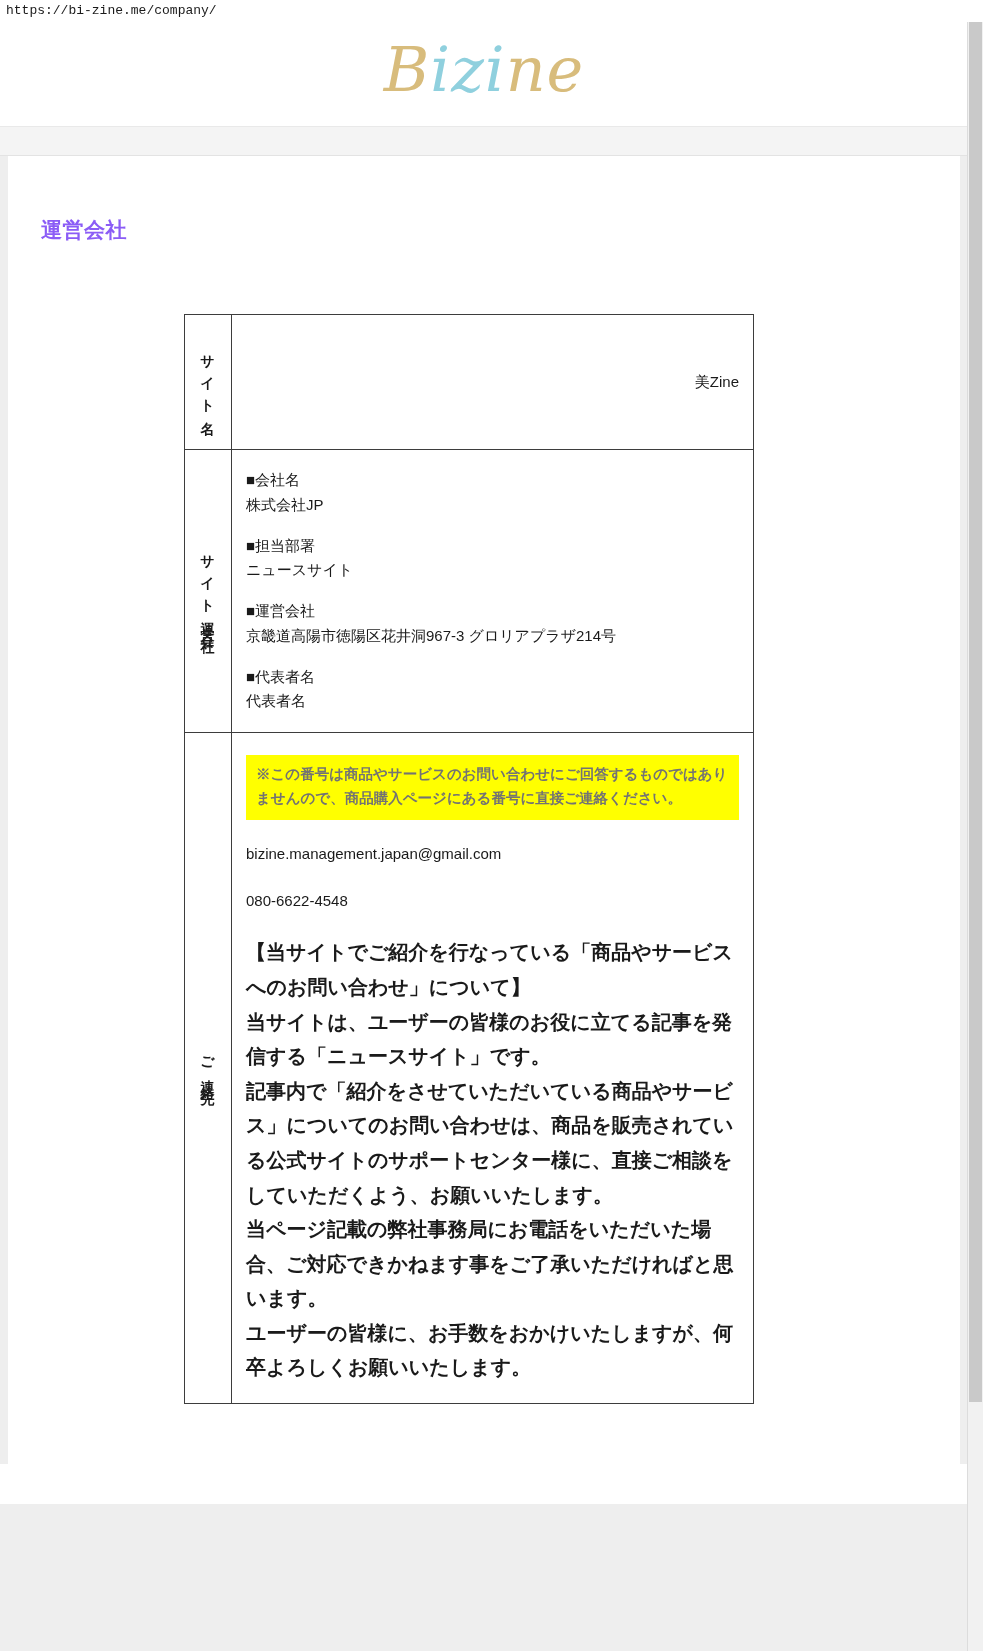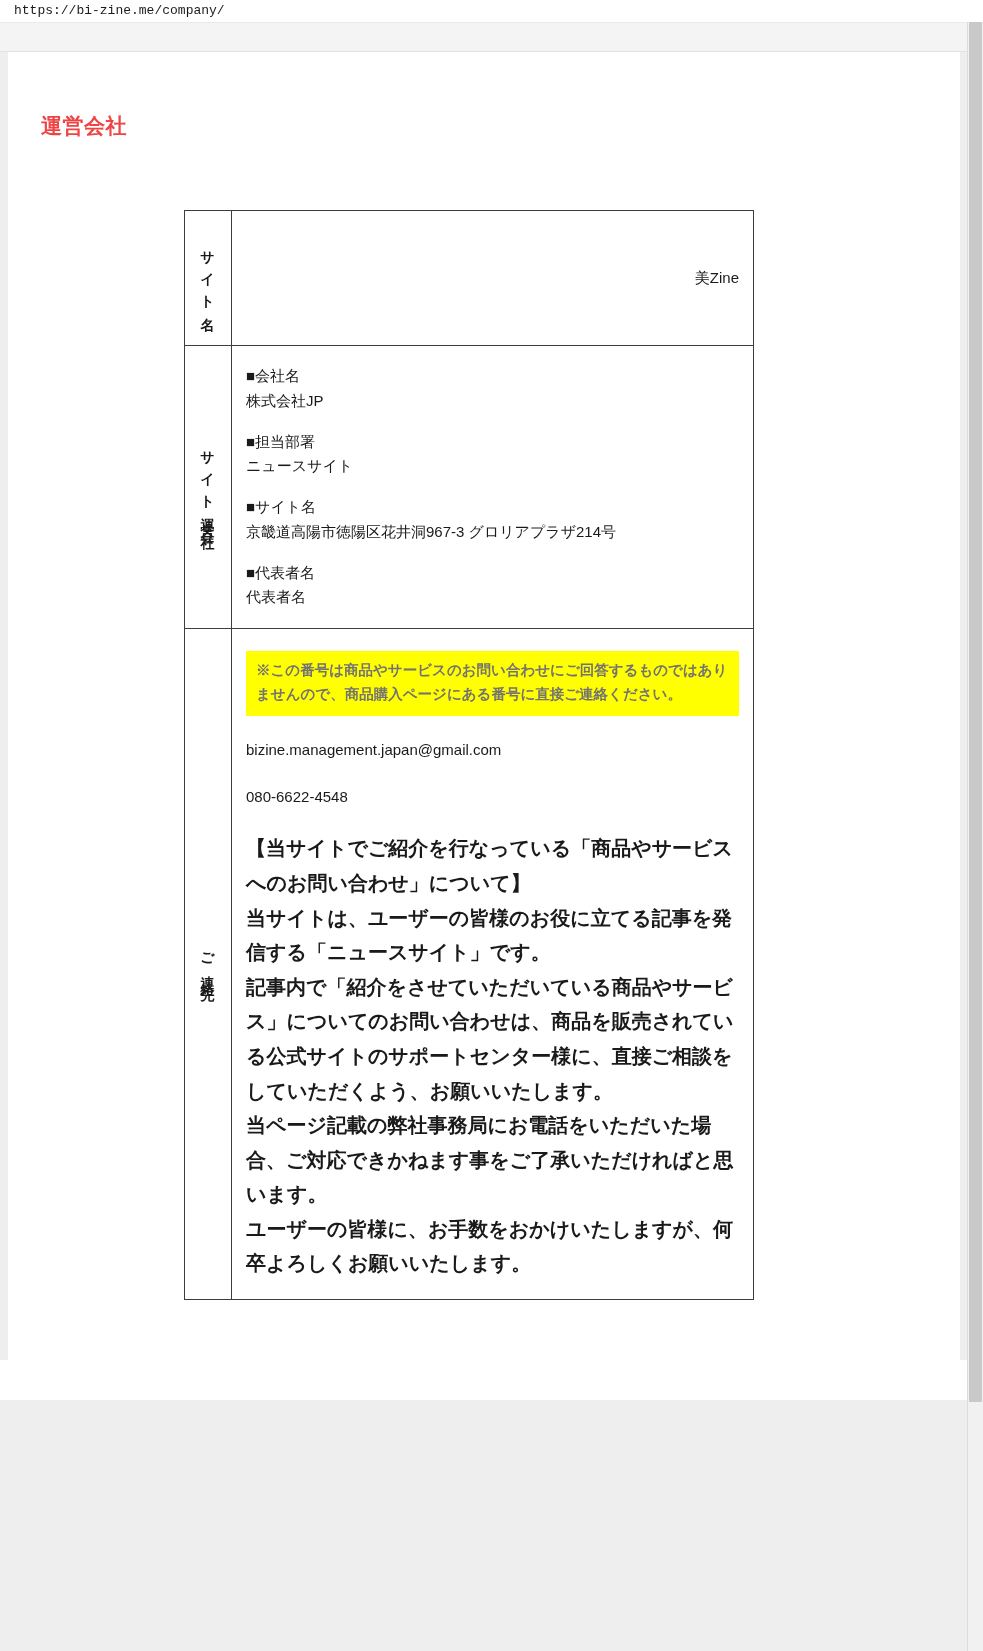--- a/index.html
+++ b/index.html
@@ -16,21 +16,21 @@
   }
 
   
   .urlbar {
     height: 22px;
     background: #ffffff;
     color: #1a1a1a;
     font-family: "Liberation Mono", monospace;
     font-size: 13px;
     line-height: 22px;
-    padding-left: 14px;
+    padding-left: 6px;
     white-space: nowrap;
     overflow: hidden;
   }
 
   
   .viewport {
     position: absolute;
     top: 22px;
     left: 0;
     width: 983px;
@@ -107,21 +107,21 @@
   .content-card {
     background: #ffffff;
     margin: 0 8px;
     padding: 0 0 60px 0;
     min-height: 1200px;
   }
 
   .page-title {
     font-size: 21px;
     font-weight: bold;
-    color: #ef4444;
+    color: #8b5cf6;
     padding: 60px 0 0 33px;
     margin: 0;
     letter-spacing: 0.5px;
   }
 
   
   table.company-table {
     border-collapse: collapse;
     margin: 70px 0 0 176px;
     width: 570px;
@@ -187,20 +187,25 @@
 <body>
 
 <div class="urlbar">
   <span>https://bi-zine.me/company/</span>
 </div>
 
 <div class="viewport">
 
   <div class="page">
 
+    <div class="site-header">
+      <div class="logo">
+        <span class="b">B</span><span class="i">i</span><span class="z">z</span><span class="i">i</span><span class="n">n</span><span class="e">e</span>
+      </div>
+    </div>
 
     <div class="header-divider"></div>
 
     <div class="content-card">
 
       <h1 class="page-title">運営会社</h1>
 
       <table class="company-table">
         <tbody>
           <tr class="row-sitename">
@@ -216,21 +221,21 @@
             <td class="th-cell">
               <span class="vertical-label">サイト運営会社</span>
             </td>
             <td class="body-cell">
               <div class="block-line">■会社名</div>
               <div class="block-line">株式会社JP</div>
               <div class="block-gap"></div>
               <div class="block-line">■担当部署</div>
               <div class="block-line">ニュースサイト</div>
               <div class="block-gap"></div>
-              <div class="block-line">■サイト名</div>
+              <div class="block-line">■運営会社</div>
               <div class="block-line">京畿道高陽市徳陽区花井洞967-3 グロリアプラザ214号</div>
               <div class="block-gap"></div>
               <div class="block-line">■代表者名</div>
               <div class="block-line">代表者名</div>
             </td>
           </tr>
 
           <tr>
             <td class="th-cell">
               <span class="vertical-label">ご連絡先</span>

